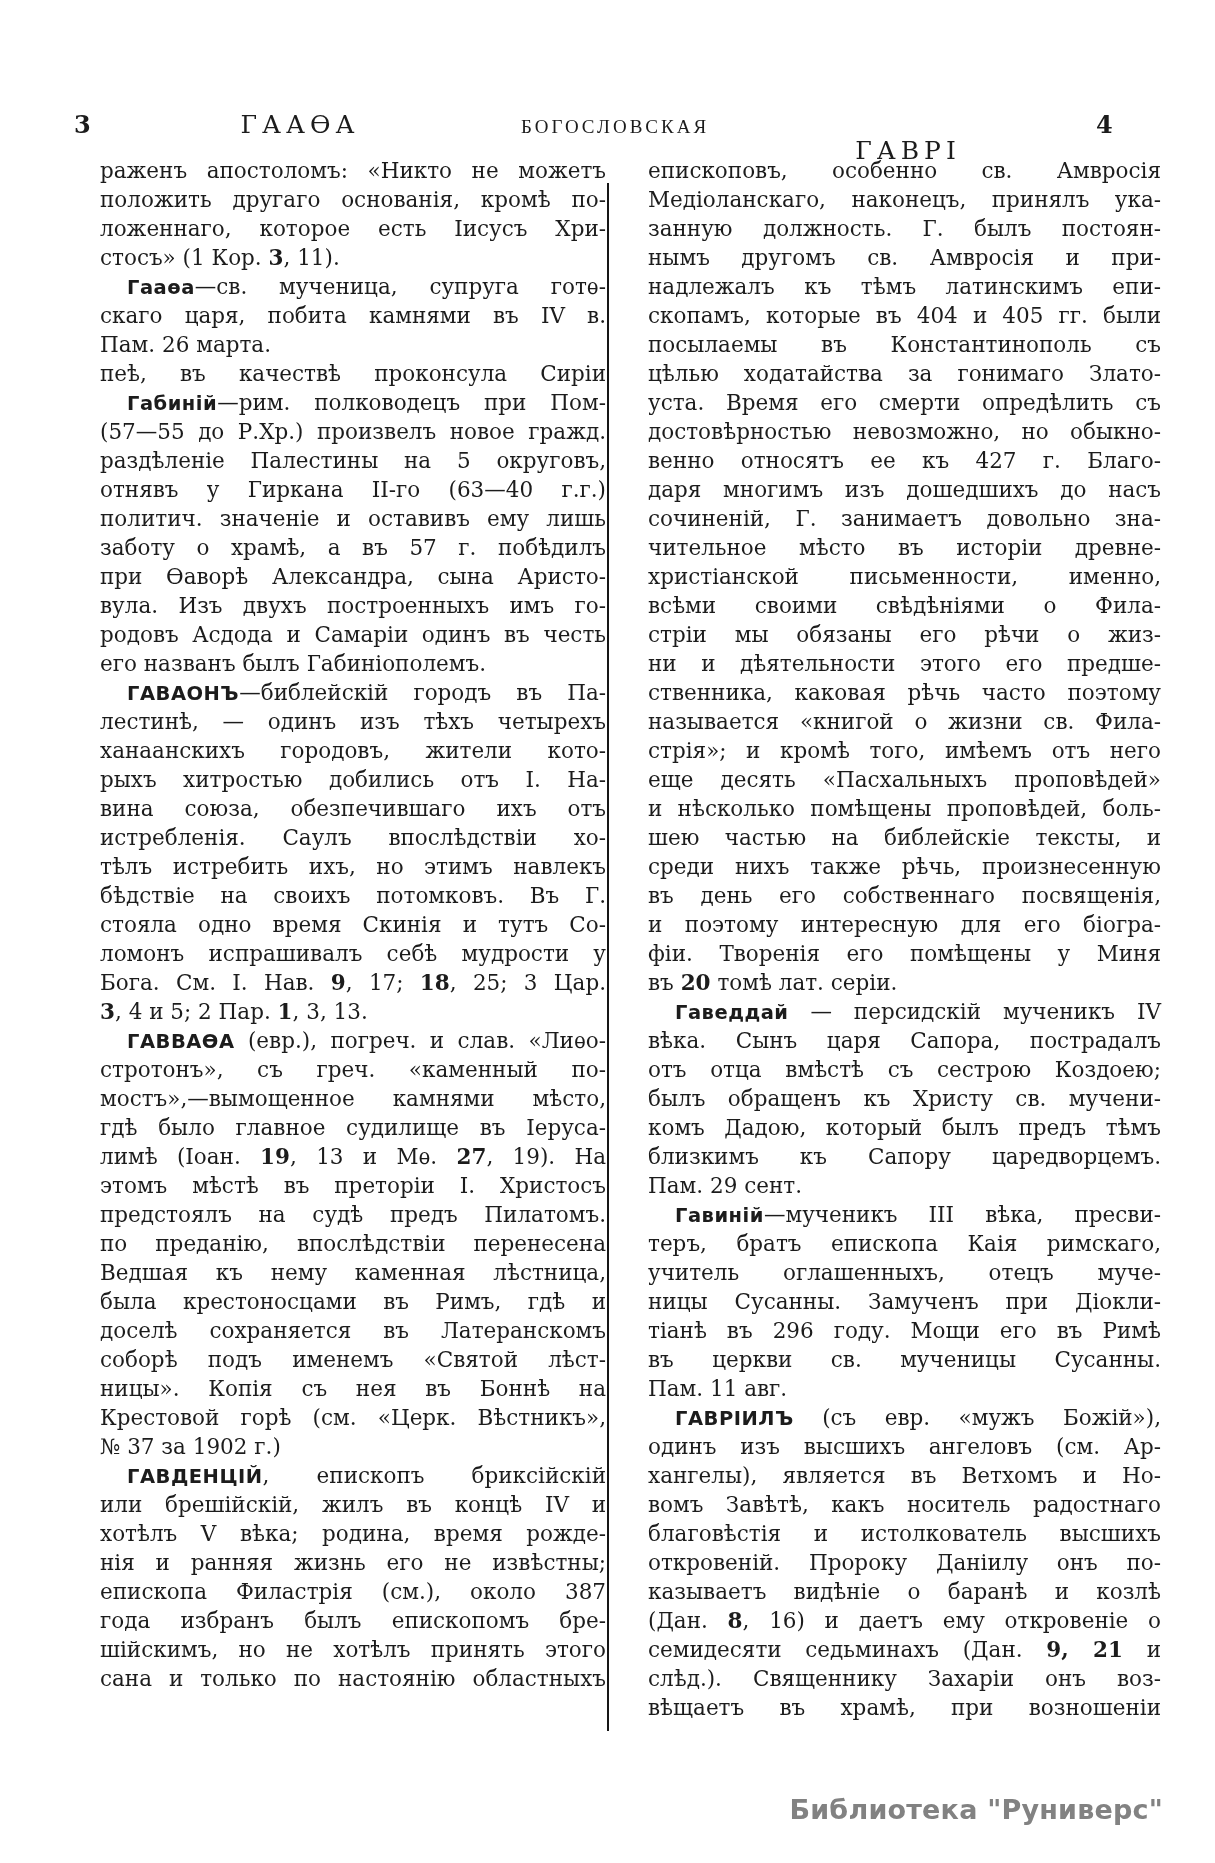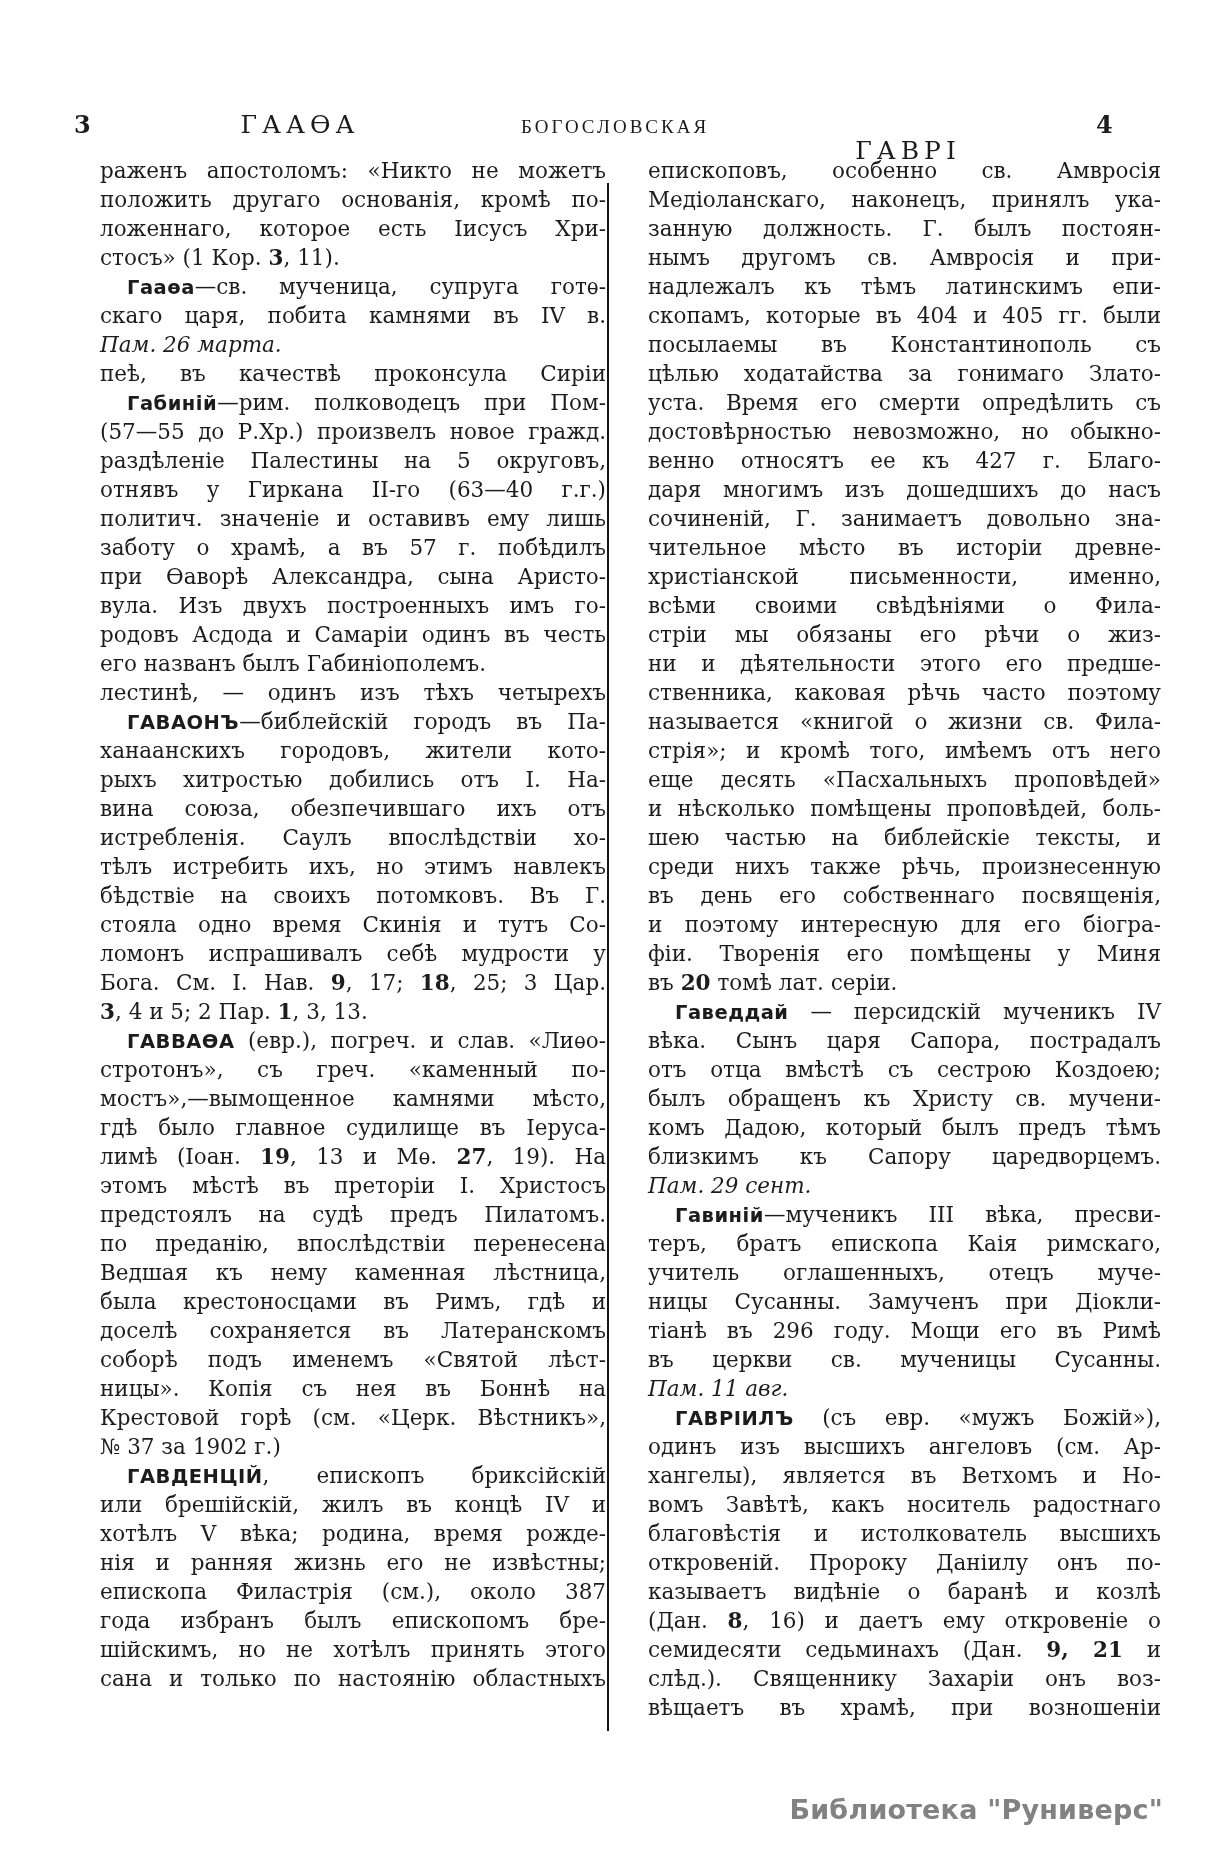--- a/index.html
+++ b/index.html
@@ -15,21 +15,21 @@
   #ht-right{left:848px;width:120px;text-align:center;margin-top:26px;}
   #hn-right{left:1096px;}
   .divider{position:absolute;left:607px;top:183px;width:2px;height:1548px;background:#161616;}
   .col{position:absolute;top:156px;font-size:21.5px;line-height:29px;}
   #col-left{left:100px;width:506px;}
   #col-right{left:640px;width:513px;margin-left:8px;}
   .tl{text-align:justify;text-align-last:justify;height:29px;white-space:nowrap;}
   .tl.end{text-align-last:left;}
   .tl.par{text-indent:27px;}
   .bd{font-weight:bold;}
-  .it{font-style:italic;}
+  .it{}
   .hw{font-family:"DejaVu Sans",sans-serif;font-weight:bold;font-size:19.5px;letter-spacing:0.5px;}
   .watermark{position:absolute;top:1794px;right:52px;font-family:"DejaVu Sans",sans-serif;
              font-weight:bold;font-size:27px;color:#828282;letter-spacing:0.2px;}
 </style>
 </head>
 <body>
 
 <div class="page">
   <span class="hdr hdr-num" id="hn-left">3</span>
   <span class="hdr hdr-title" id="ht-left">ГААѲА</span>
@@ -51,22 +51,22 @@
       <div class="tl par"><span class="hw">Габиній</span><span>—рим. полководецъ при Пом-</span></div>
       <div class="tl"><span>(57—55 до Р.Хр.) произвелъ новое гражд.</span></div>
       <div class="tl"><span>раздѣленіе Палестины на 5 округовъ,</span></div>
       <div class="tl"><span>отнявъ у Гиркана ІІ-го (63—40 г.г.)</span></div>
       <div class="tl"><span>политич. значеніе и оставивъ ему лишь</span></div>
       <div class="tl"><span>заботу о храмѣ, а въ 57 г. побѣдилъ</span></div>
       <div class="tl"><span>при Ѳаворѣ Александра, сына Аристо-</span></div>
       <div class="tl"><span>вула. Изъ двухъ построенныхъ имъ го-</span></div>
       <div class="tl"><span>родовъ Асдода и Самаріи одинъ въ честь</span></div>
       <div class="tl end"><span>его названъ былъ Габиніополемъ.</span></div>
+      <div class="tl par"><span class="hw">ГАВАОНЪ</span><span>—библейскій городъ въ Па-</span></div>
       <div class="tl"><span>лестинѣ, — одинъ изъ тѣхъ четырехъ</span></div>
-      <div class="tl par"><span class="hw">ГАВАОНЪ</span><span>—библейскій городъ въ Па-</span></div>
       <div class="tl"><span>ханаанскихъ городовъ, жители кото-</span></div>
       <div class="tl"><span>рыхъ хитростью добились отъ І. На-</span></div>
       <div class="tl"><span>вина союза, обезпечившаго ихъ отъ</span></div>
       <div class="tl"><span>истребленія. Саулъ впослѣдствіи хо-</span></div>
       <div class="tl"><span>тѣлъ истребить ихъ, но этимъ навлекъ</span></div>
       <div class="tl"><span>бѣдствіе на своихъ потомковъ. Въ Г.</span></div>
       <div class="tl"><span>стояла одно время Скинія и тутъ Со-</span></div>
       <div class="tl"><span>ломонъ испрашивалъ себѣ мудрости у</span></div>
       <div class="tl"><span>Бога. См. І. Нав. </span><span class="bd">9</span><span>, 17; </span><span class="bd">18</span><span>, 25; 3 Цар.</span></div>
       <div class="tl end"><span class="bd">3</span><span>, 4 и 5; 2 Пар. </span><span class="bd">1</span><span>, 3, 13.</span></div>

